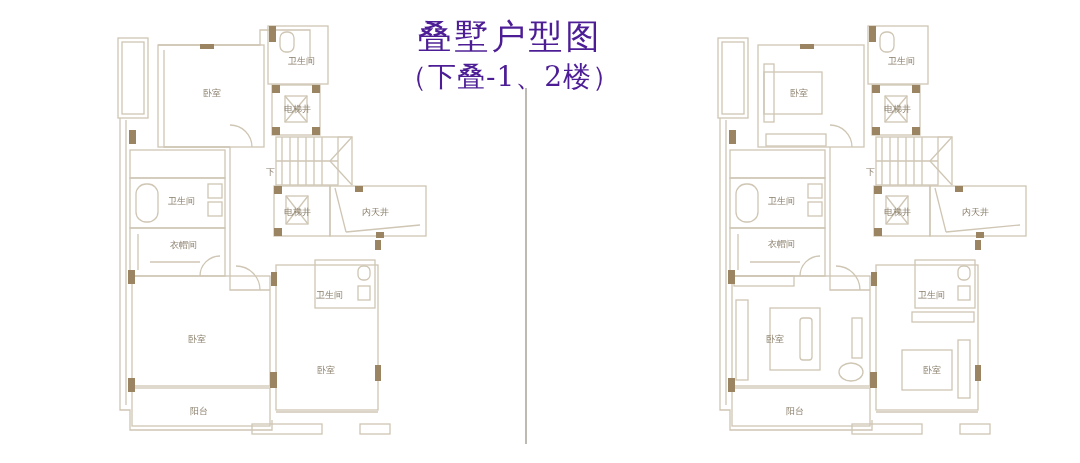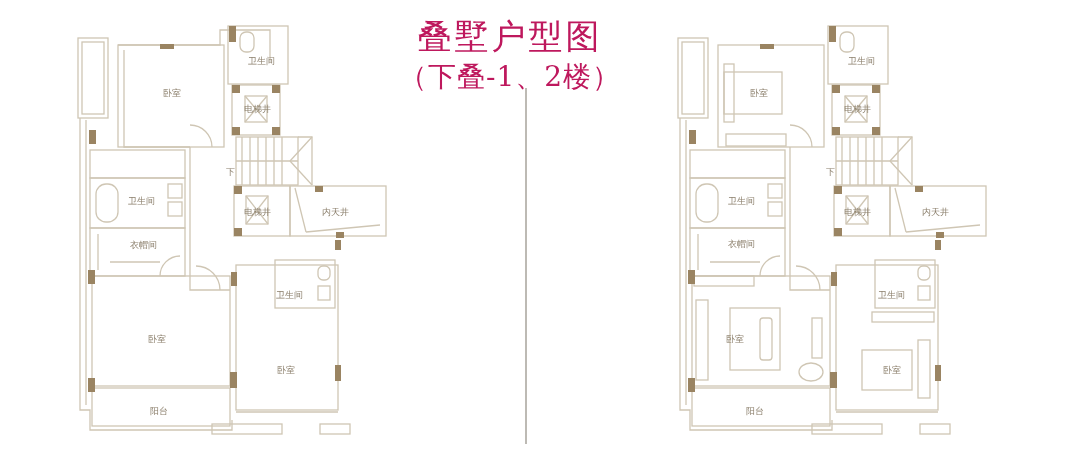--- a/index.html
+++ b/index.html
@@ -1,21 +1,21 @@
 <!DOCTYPE html>
 <html><head>
   <meta charset="utf-8">
   <style>
     html, body { margin:0; padding:0; background:#ffffff; }
     body { width:1080px; height:463px; position:relative; overflow:hidden; font-family:"DejaVu Serif", serif; }
-    .title { position:absolute; left:360px; width:300px; text-align:center; color:#be185d; font-family:"DejaVu Serif", serif; }
+    .title { position:absolute; left:360px; width:300px; text-align:center; color:#4c1d95; font-family:"DejaVu Serif", serif; }
     .t1 { top:14px; font-size:34px; letter-spacing:3px; }
     .t2 { top:58px; font-size:28px; letter-spacing:1px; }
     .divider { position:absolute; left:525px; top:88px; width:2px; height:356px; background:#bdbab4; }
-    .plan { position:absolute; top:0; }
+    .plan { position:absolute; top:0;padding-left:40px; }
     .plan svg { display:block; }
     .lbl { font-family:"DejaVu Serif", serif; font-size:9px; fill:#8a7e6a; }
   </style>
 </head>
 <body>
 
 <div class="title t1">叠墅户型图</div>
 <div class="title t2">（下叠-1、2楼）</div>
 <div class="divider"></div>
 

